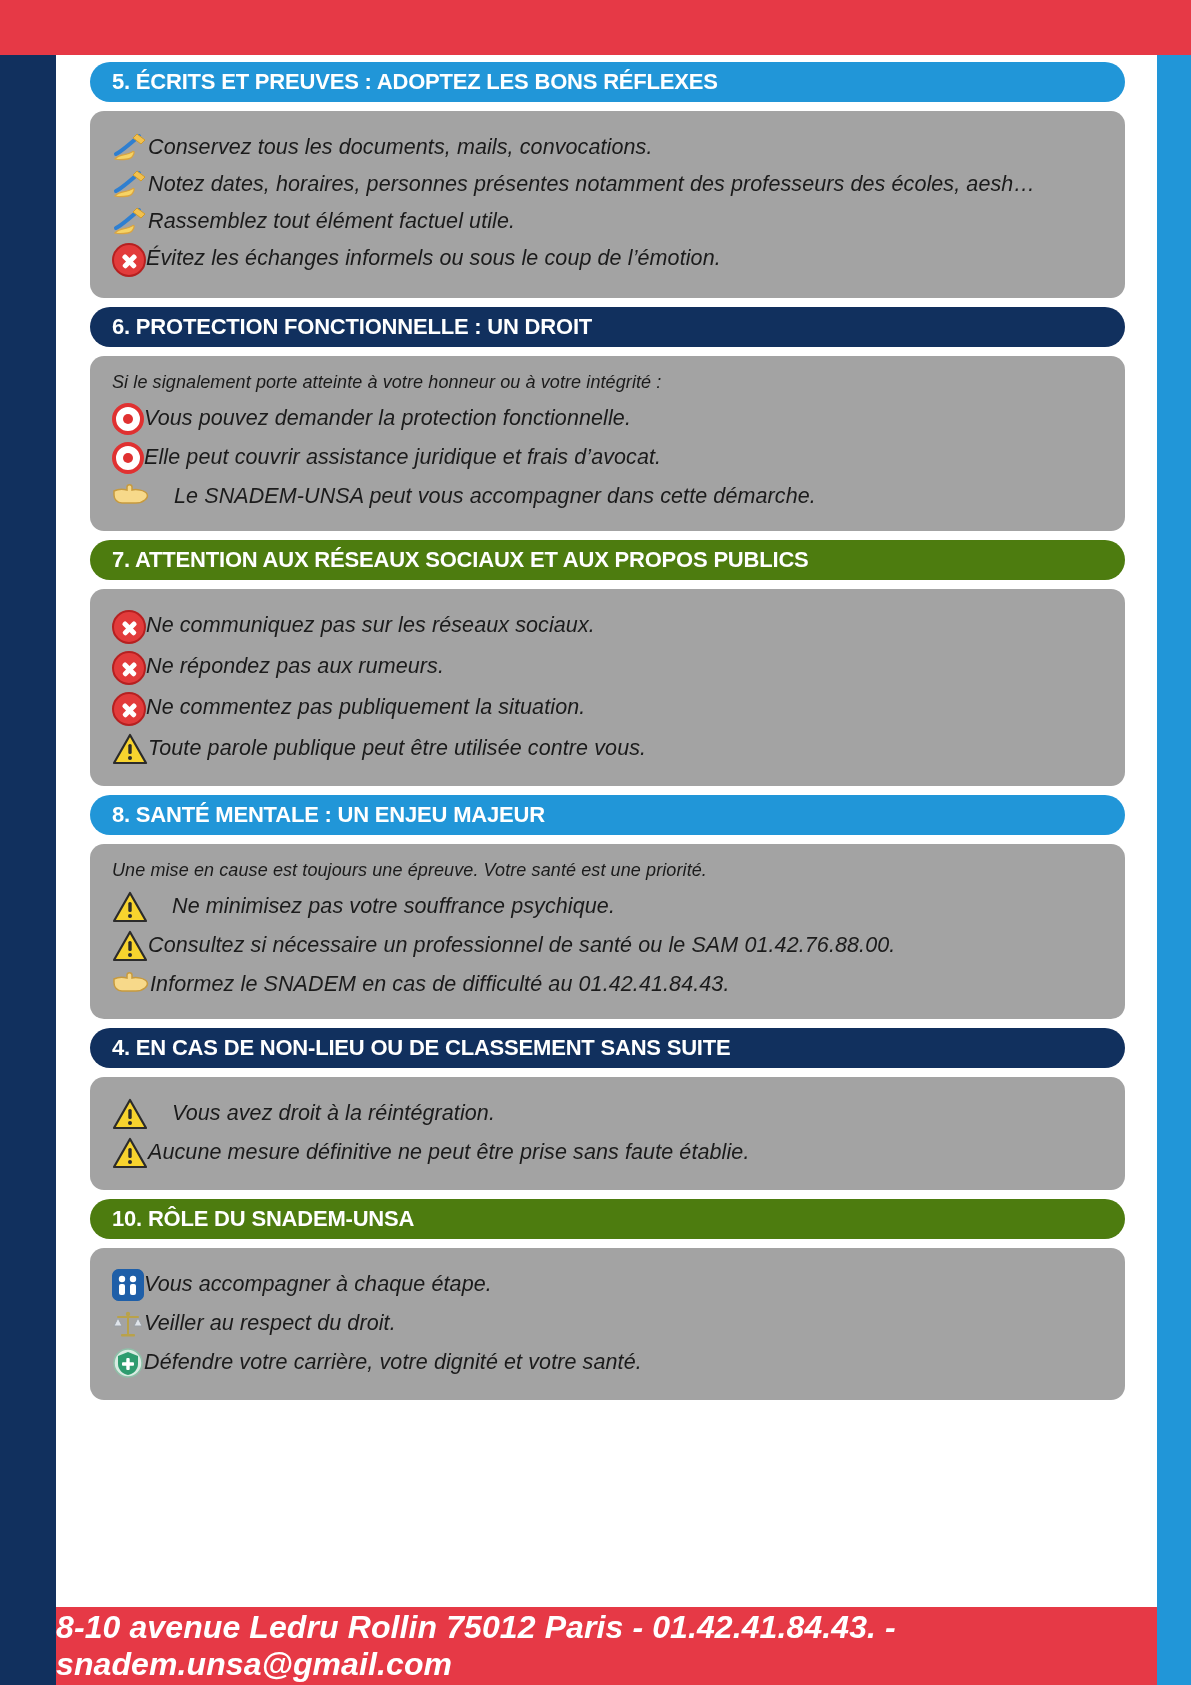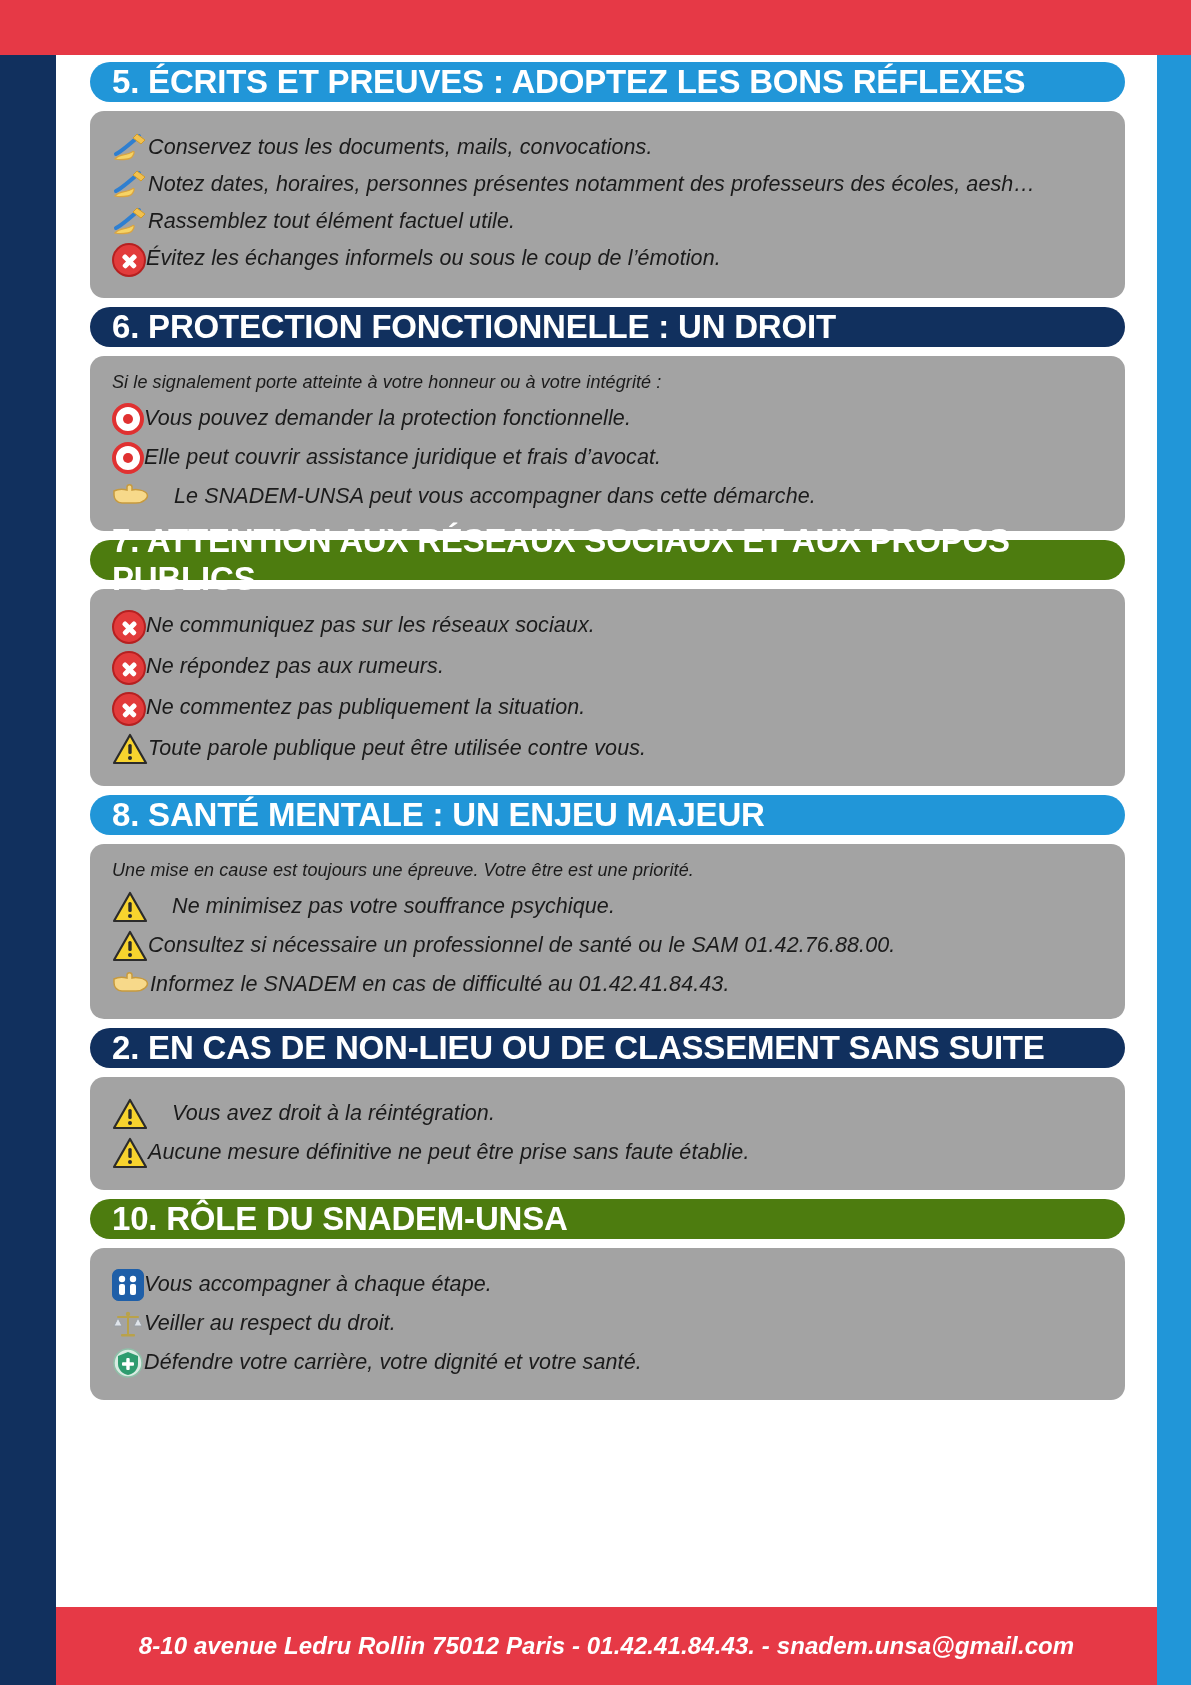--- a/index.html
+++ b/index.html
@@ -43,21 +43,21 @@
     height: 78px;
     background: #e63946;
     display: flex;
     align-items: center;
     justify-content: center;
   }
   .footer-text {
     color: #ffffff;
     font-style: italic;
     font-weight: bold;
-    font-size: 24px;
+    font-size: 32px;
     font-family: "Liberation Sans", sans-serif;
     letter-spacing: 0.1px;
   }
   .content {
     position: absolute;
     top: 62px;
     left: 90px;
     width: 1035px;
   }
   .section {
@@ -67,21 +67,21 @@
     border-radius: 22px;
     height: 40px;
     display: flex;
     align-items: center;
     padding-left: 22px;
     box-sizing: border-box;
   }
   .band-title {
     color: #ffffff;
     font-weight: bold;
-    font-size: 33px;
+    font-size: 22px;
     font-family: "Liberation Sans", sans-serif;
     letter-spacing: -0.2px;
   }
   .band-blue { background: #2196d8; }
   .band-navy { background: #11305e; }
   .band-red  { background: #4d7c0f; align-items: center; }
 
   .card {
     background: #a3a3a3;
     border-radius: 14px;
@@ -293,21 +293,21 @@
         <span class="row-text">Toute parole publique peut être utilisée contre vous.</span>
       </div>
     </div>
   </div>
 
   <div class="section">
     <div class="band band-blue">
       <span class="band-title">8. SANTÉ MENTALE : UN ENJEU MAJEUR</span>
     </div>
     <div class="card">
-      <div class="intro">Une mise en cause est toujours une épreuve. Votre être est une priorité.</div>
+      <div class="intro">Une mise en cause est toujours une épreuve. Votre santé est une priorité.</div>
       <div class="row">
         <span class="row-icon ico ico-warn">
           <svg viewBox="0 0 36 32" width="36" height="32">
             <path d="M18 2 L34 30 L2 30 Z" fill="#f7d32e" stroke="#2b2b2b" stroke-width="2.2" stroke-linejoin="round"></path>
             <rect x="16.3" y="11" width="3.4" height="10" rx="1.6" fill="#2b2b2b"></rect>
             <circle cx="18" cy="25" r="2" fill="#2b2b2b"></circle>
           </svg>
         </span>
         <span class="row-text indent-text">Ne minimisez pas votre souffrance psychique.</span>
       </div>
@@ -327,21 +327,21 @@
             <path d="M2 10 C6 8 11 8 15 9 L15 6 C15 3 20 3 20 6 L20 9 C24 8 33 9 35 13 C37 17 31 22 24 22 L10 22 C5 22 2 18 2 14 Z" fill="#f7d98a" stroke="#c79a3e" stroke-width="1.5"></path>
           </svg>
         </span>
         <span class="row-text">Informez le SNADEM en cas de difficulté au 01.42.41.84.43.</span>
       </div>
     </div>
   </div>
 
   <div class="section">
     <div class="band band-navy">
-      <span class="band-title">2. EN CAS DE NON-LIEU OU DE CLASSEMENT SANS SUITE</span>
+      <span class="band-title">4. EN CAS DE NON-LIEU OU DE CLASSEMENT SANS SUITE</span>
     </div>
     <div class="card">
       <div class="row">
         <span class="row-icon ico ico-warn">
           <svg viewBox="0 0 36 32" width="36" height="32">
             <path d="M18 2 L34 30 L2 30 Z" fill="#f7d32e" stroke="#2b2b2b" stroke-width="2.2" stroke-linejoin="round"></path>
             <rect x="16.3" y="11" width="3.4" height="10" rx="1.6" fill="#2b2b2b"></rect>
             <circle cx="18" cy="25" r="2" fill="#2b2b2b"></circle>
           </svg>
         </span>

